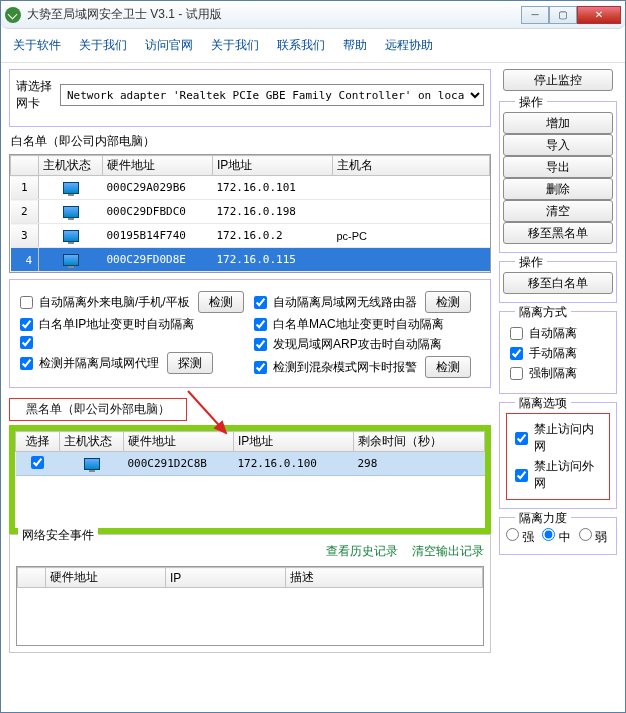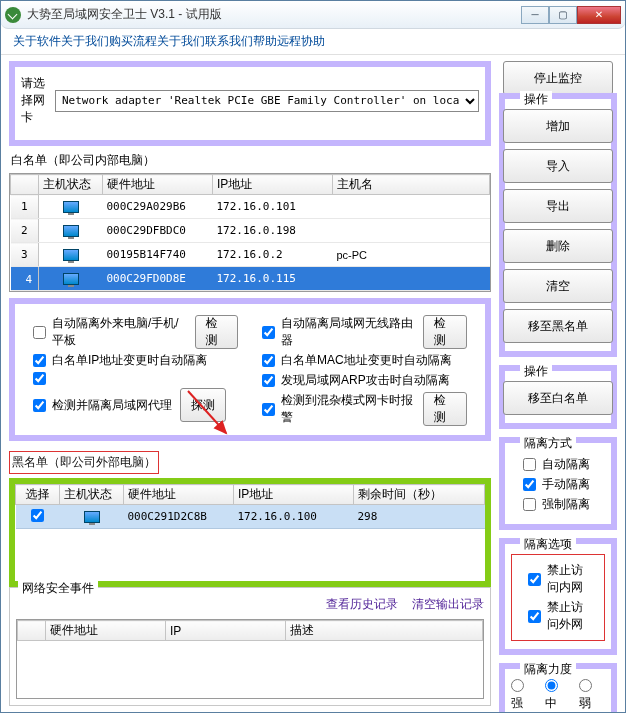--- a/index.html
+++ b/index.html
@@ -4,58 +4,58 @@
 <style>
 * { margin:0; padding:0; box-sizing:border-box; font-family:"Microsoft YaHei",SimSun,sans-serif; font-size:12px; }
 body { background:#fff; width:626px; height:713px; border:1px solid #5a7fa0; position:relative; }
 .titlebar { height:28px; background:linear-gradient(#fff,#e8f0f7); display:flex; align-items:center; padding:8px 4px; border-bottom:1px solid #d0d8e0;border-radius:7px; }
 .titlebar .app-icon { width:16px; height:16px; border-radius:50%; background:#3a8a3a; margin-right:6px; position:relative; }
 .titlebar .app-icon::after { content:""; position:absolute; left:4px; top:4px; width:6px; height:6px; border:1px solid #fff; border-top:none; border-right:none; transform:rotate(-45deg); }
 .title-text { flex:1; color:#333; }
 .win-btns { display:flex; gap:0; }
 .win-btn { width:28px; height:18px; border:1px solid #8aa8c0; background:linear-gradient(#f4f8fb,#dce8f2); display:flex; align-items:center; justify-content:center; font-size:10px; color:#345; cursor:default; }
 .win-btn.close { background:linear-gradient(#e78,#c43 60%,#b22); border-color:#a33; color:#fff; width:44px; }
-.menubar { height:26px; display:flex; align-items:center; padding:0 12px; border-bottom:1px solid #e0e0e0; }
+.menubar { height:34px; display:flex; align-items:center; gap:18px; padding:0 12px; border-bottom:1px solid #e0e0e0; }
 .menubar span { color:#004a99; cursor:default; }
 .content { padding:6px 8px 8px 8px; display:flex; gap:8px; }
 .left { flex:1; }
 .right { width:118px; }
 .row { display:flex; align-items:center; gap:6px; margin-bottom:6px; }
-.btn { height:34px; padding:0 10px; background:linear-gradient(#fdfdfd,#e8e8e8); border:1px solid #8c8c8c; border-radius:3px; cursor:default; display:inline-flex; align-items:center; justify-content:center; min-width:40px; }
+.btn { height:22px; padding:0 10px; background:linear-gradient(#fdfdfd,#e8e8e8); border:1px solid #8c8c8c; border-radius:3px; cursor:default; display:inline-flex; align-items:center; justify-content:center; min-width:40px; }
 .btn.wide { width:110px; }
 select.nic { flex:1; height:22px; border:1px solid #888; background:#fff; font-family:monospace; font-size:11px; padding:0 2px; }
-.group { border:6px solid #c4b5fd; padding:8px 6px 6px; margin-bottom:6px; position:relative; }
+.group { border:1px solid #c4b5fd; padding:8px 6px 6px; margin-bottom:6px; position:relative; }
 .group > legend, .group > .legend { position:absolute; top:-8px; left:15px; background:#f4f4f4; padding:0 4px; }
 body .content .left .group > .legend, body .content .right .group > .legend { background:#fff; }
 .grid { border:1px solid #9a9a9a; background:#fff; }
 .grid table { width:100%; border-collapse:collapse; table-layout:fixed; }
 .grid th { background:linear-gradient(#fdfdfd,#ececec); border:1px solid #c4c4c4; height:20px; font-weight:normal; text-align:left; padding:0 4px; }
 .grid td { border-bottom:1px solid #e8e8e8; height:24px; padding:0 4px; font-family:monospace; font-size:11px; }
 .grid tr.sel td { background:#2f7bd9; color:#fff; }
 .rownum { width:24px; text-align:center; background:linear-gradient(#fdfdfd,#ececec); border-right:1px solid #c4c4c4; font-family:sans-serif; }
 .rownum.sel { background:#2f7bd9; color:#fff; }
 .rowptr { color:#2f7bd9; font-weight:bold; }
 .monitor-icon { display:inline-block; width:16px; height:12px; background:linear-gradient(#6af,#08c); border:1px solid #046; position:relative; vertical-align:middle; }
 .monitor-icon::after { content:""; position:absolute; left:4px; top:11px; width:6px; height:2px; background:#888; }
-.chkrow { display:flex; align-items:center; gap:4px; margin:3px 12px; }
+.chkrow { display:flex; align-items:center; gap:4px; margin:3px 4px; }
 .chkrow input { margin-right:2px; }
 .two-col { display:flex; }
 .two-col > div { flex:1; }
-.blackhdr { border:1px solid #d33; color:#111; padding:2px 2px; display:inline-block; margin:4px 0; }
+.blackhdr { border:1px solid #d33; color:#111; padding:2px 16px; display:inline-block; margin:4px 0; }
 .blackgrid { border:6px solid #84cc16; }
 .blackgrid table { width:100%; border-collapse:collapse; table-layout:fixed; }
 .blackgrid th { background:linear-gradient(#fdfdfd,#ececec); border:1px solid #c4c4c4; height:20px; font-weight:normal; text-align:left; padding:0 4px; }
 .blackgrid td { background:#c9dff5; height:24px; padding:0 4px; font-family:monospace; font-size:11px; border-bottom:1px solid #b0c8e0; }
 .right .group { margin-bottom:8px; padding:10px 6px 8px; }
-.right .btnstack { display:flex; flex-direction:column; gap:6px; align-items:center; }
+.right .btnstack { display:flex; flex-direction:column; align-items:center; }
 .redbox { border:1px solid #d33; padding:4px 4px; }
 .radio-row { display:flex; gap:8px; align-items:center; }
 .secevt { border:1px solid #c8c8c8; padding:8px 6px 6px; position:relative; margin-top:0; }
 .secevt .legend { position:absolute; top:-8px; left:8px; background:#fff; padding:0 4px; }
-.linklike { color:#4c1d95; margin-left:auto; display:flex; gap:14px; }
+.linklike { color:#15803d; margin-left:auto; display:flex; gap:14px; }
 .evtgrid { border:1px solid #9a9a9a; height:80px; background:#fff; margin-top:4px; }
 .evtgrid table { width:100%; border-collapse:collapse; }
 .evtgrid th { background:linear-gradient(#fdfdfd,#ececec); border:1px solid #c4c4c4; height:20px; font-weight:normal; text-align:left; padding:0 4px; }
 .arrow { position:absolute; left:185px; top:388px; pointer-events:none; }
 .spacer { height:52px; }
 </style>
 </head>
 <body>
 
 <div class="titlebar">
@@ -64,21 +64,21 @@
   <div class="win-btns">
     <div class="win-btn">─</div>
     <div class="win-btn">▢</div>
     <div class="win-btn close">✕</div>
   </div>
 </div>
 
 <div class="menubar">
   <span>关于软件</span>
   <span>关于我们</span>
-  <span>购买流程</span>
+  <span>访问官网</span>
   <span>关于我们</span>
   <span>联系我们</span>
   <span>帮助</span>
   <span>远程协助</span>
 </div>
 
 <div class="content">
 <div class="left">
 
   <div class="group" style="padding:8px 6px;">

